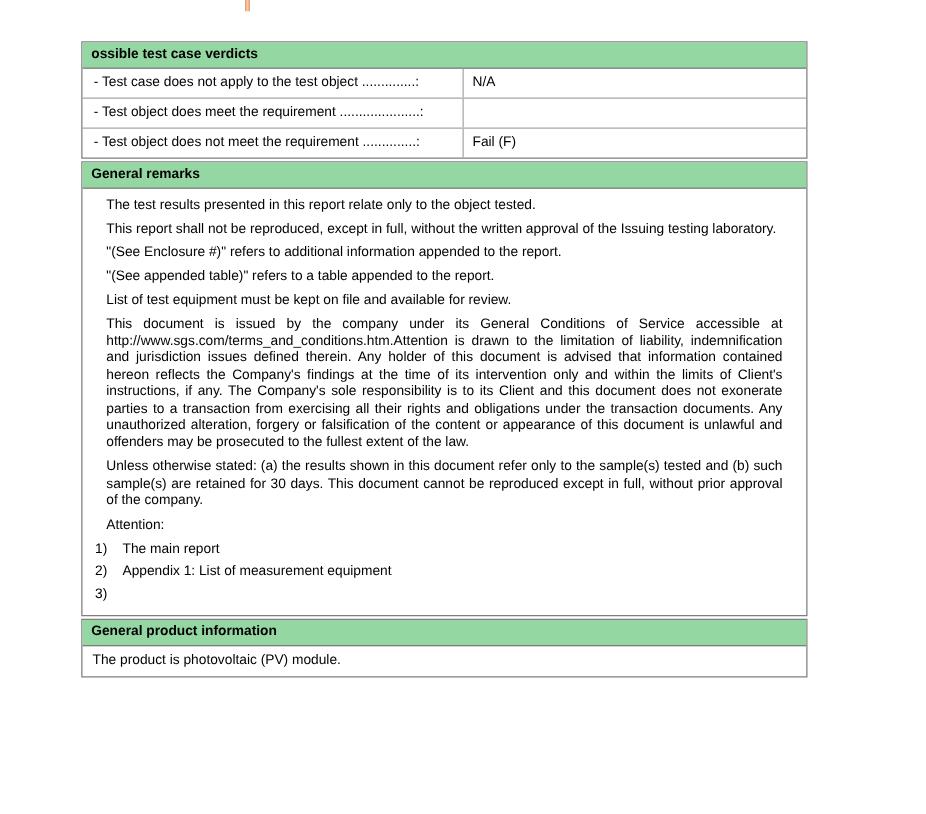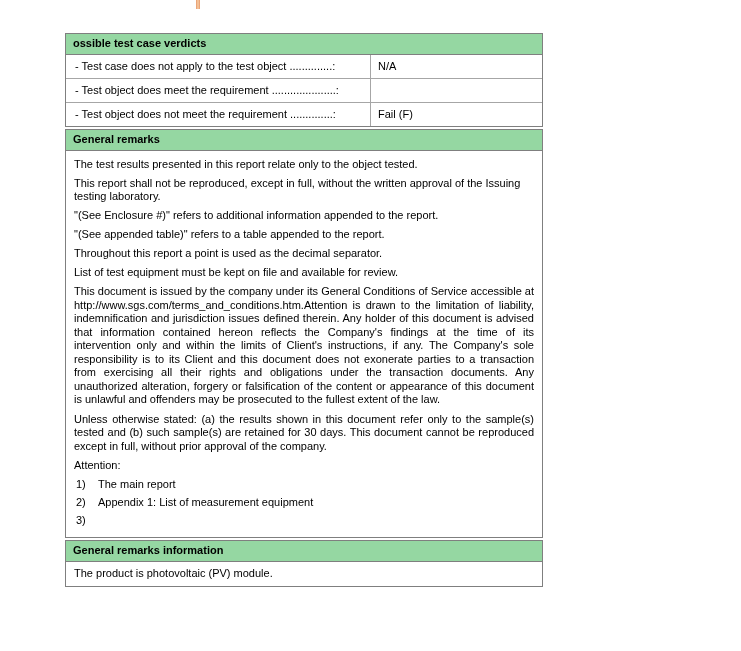--- a/index.html
+++ b/index.html
@@ -18,21 +18,21 @@
     left: 196px;
     top: 0;
     width: 4px;
     height: 9px;
     background: linear-gradient(to right, #e6986a, #f8cda5, #e6986a);
   }
   .doc {
     position: absolute;
     left: 65px;
     top: 33px;
-    width: 478px;
+    width: 581px;
   }
   .section {
     border: 1px solid #7f7f7f;
     margin-bottom: 2px;
     box-sizing: border-box;
     background: #ffffff;
   }
   .band {
     background: #95d7a2;
     font-weight: bold;
@@ -54,21 +54,21 @@
   }
   .vvalue {
     flex: 1;
     padding: 5px 6px 5px 7px;
     line-height: 13px;
   }
   .body {
     padding: 1px 8px 5px 8px;
   }
   .body p {
-    margin: 6px 0;
+    margin: 6px 11px;
     line-height: 13px;
   }
   .body p.justify {
     text-align: justify;
     line-height: 13.5px;
   }
   .citem {
     display: flex;
     margin: 5px 0 5px 2px;
     line-height: 13px;
@@ -104,37 +104,36 @@
     </div>
   </div>
 
   <div class="section">
     <div class="band">General remarks</div>
     <div class="body">
       <p>The test results presented in this report relate only to the object tested.</p>
       <p>This report shall not be reproduced, except in full, without the written approval of the Issuing testing laboratory.</p>
       <p>"(See Enclosure #)" refers to additional information appended to the report.</p>
       <p>"(See appended table)" refers to a table appended to the report.</p>
-      <p>Throughout this report a point is used as the decimal separator.</p>
       <p>List of test equipment must be kept on file and available for review.</p>
       <p class="justify">This document is issued by the company under its General Conditions of Service accessible at http://www.sgs.com/terms_and_conditions.htm.Attention is drawn to the limitation of liability, indemnification and jurisdiction issues defined therein. Any holder of this document is advised that information contained hereon reflects the Company's findings at the time of its intervention only and within the limits of Client's instructions, if any. The Company's sole responsibility is to its Client and this document does not exonerate parties to a transaction from exercising all their rights and obligations under the transaction documents. Any unauthorized alteration, forgery or falsification of the content or appearance of this document is unlawful and offenders may be prosecuted to the fullest extent of the law.</p>
       <p class="justify">Unless otherwise stated: (a) the results shown in this document refer only to the sample(s) tested and (b) such sample(s) are retained for 30 days. This document cannot be reproduced except in full, without prior approval of the company.</p>
       <p>Attention:</p>
       <div class="citem">
         <span class="cnum">1)</span>
         <span>The main report</span>
       </div>
       <div class="citem">
         <span class="cnum">2)</span>
         <span>Appendix 1: List of measurement equipment</span>
       </div>
       <div class="citem">
         <span class="cnum">3)</span>
       </div>
     </div>
   </div>
 
   <div class="section">
-    <div class="band">General remarks information</div>
+    <div class="band">General product information</div>
     <div class="prow">The product is photovoltaic (PV) module.</div>
   </div>
 
 </div>
 
 </body></html>

